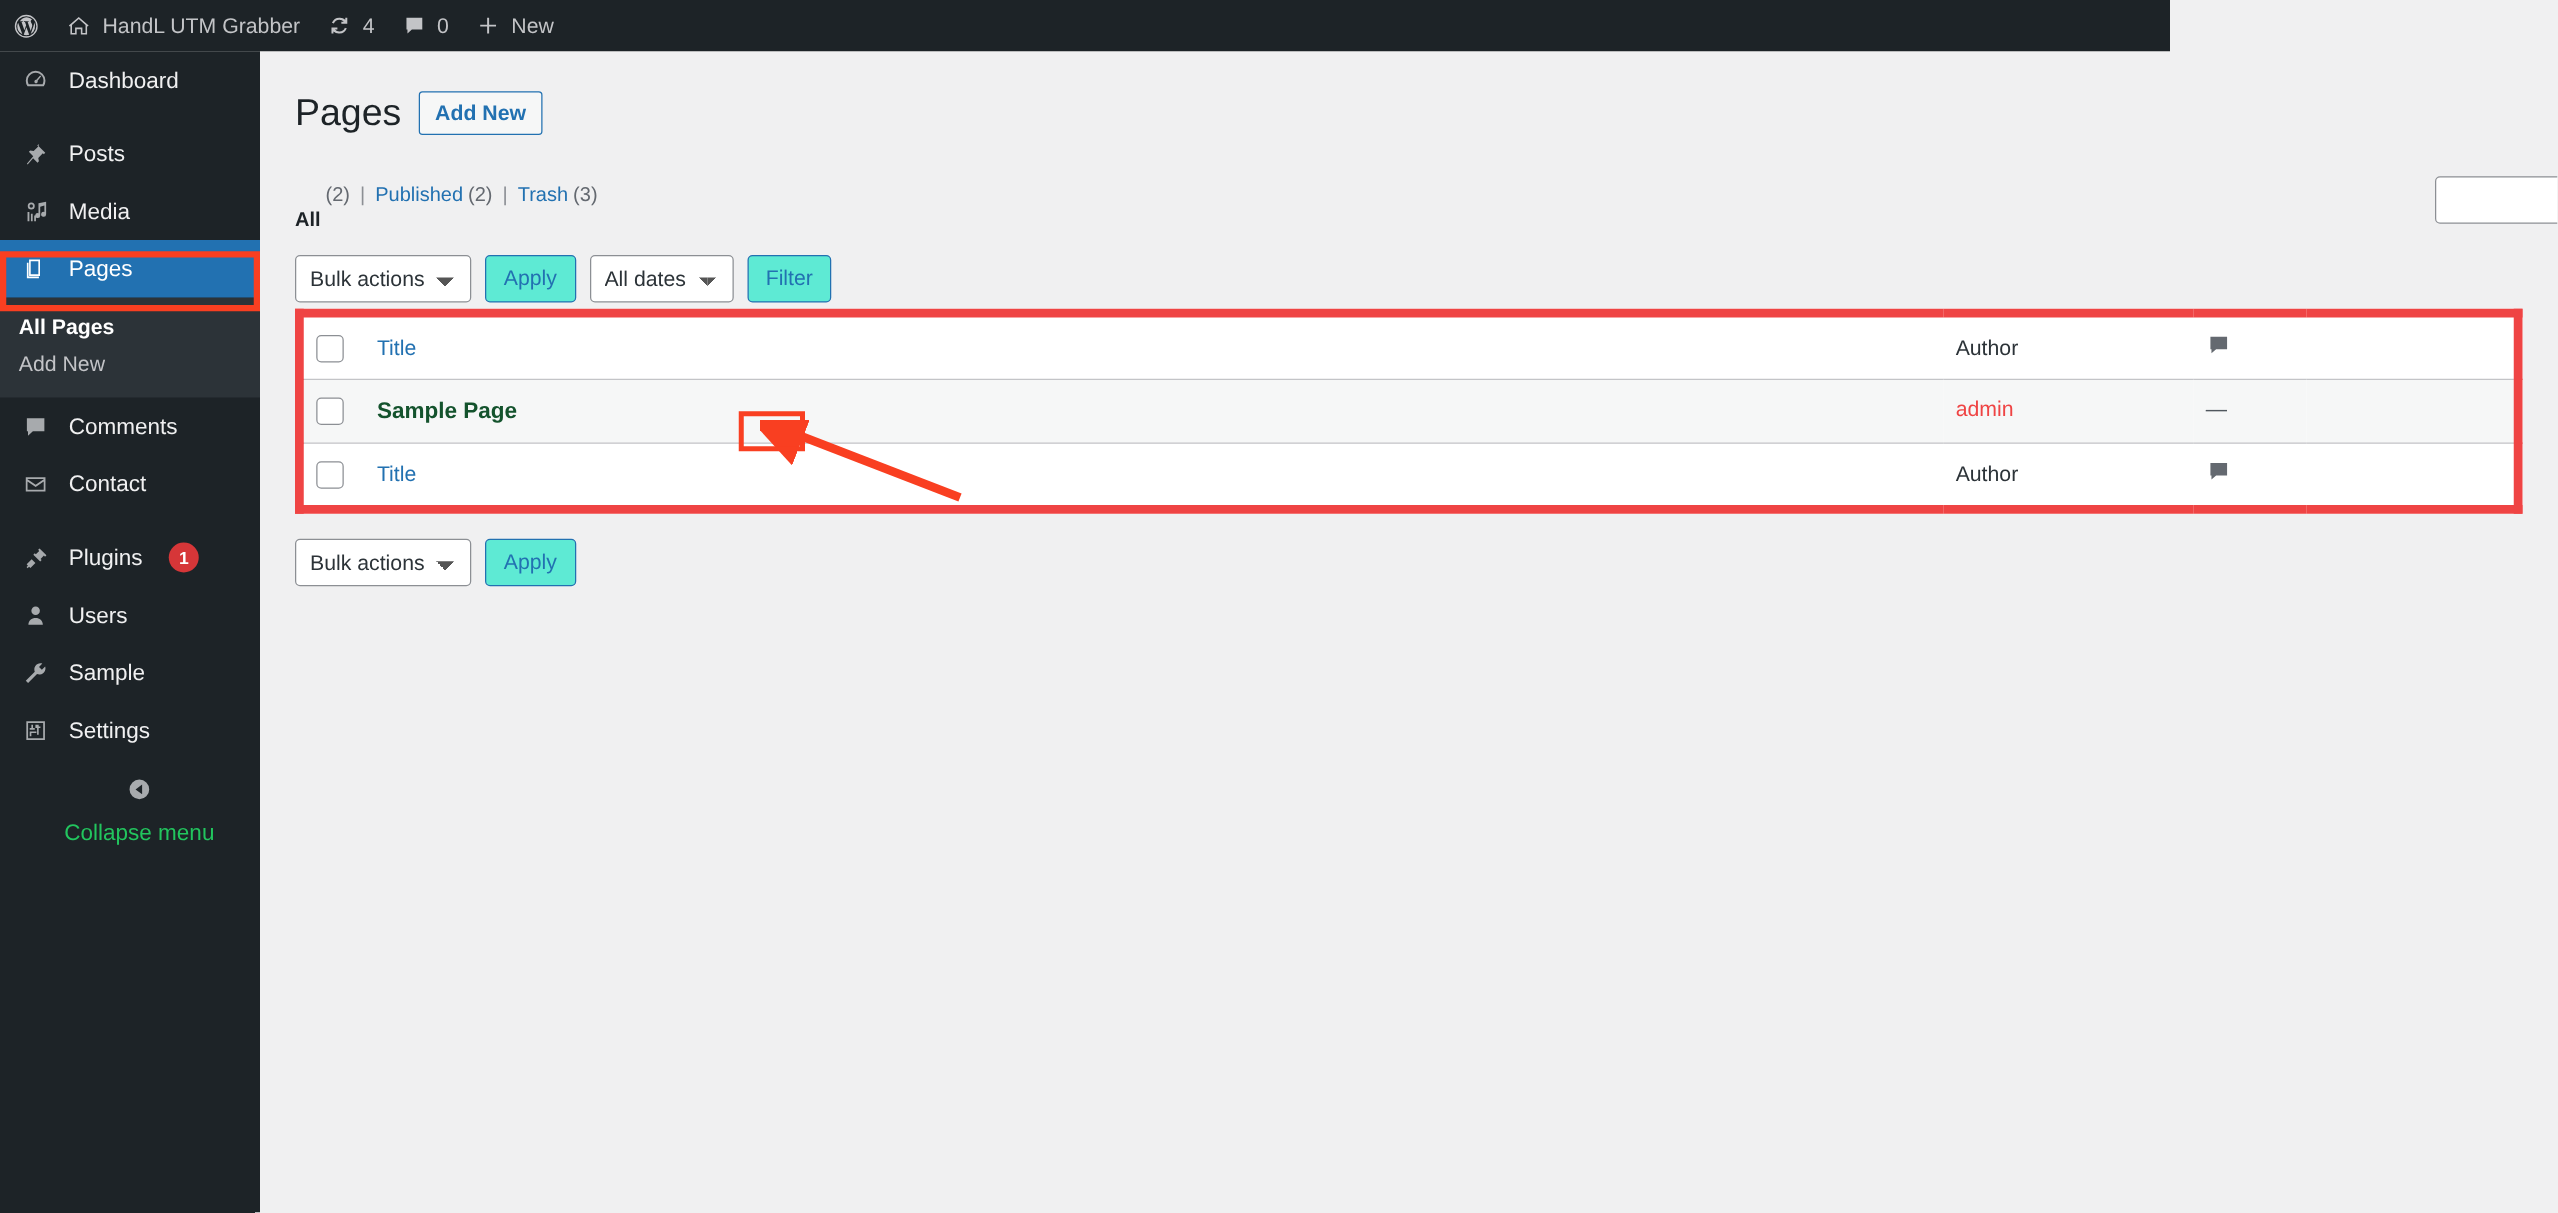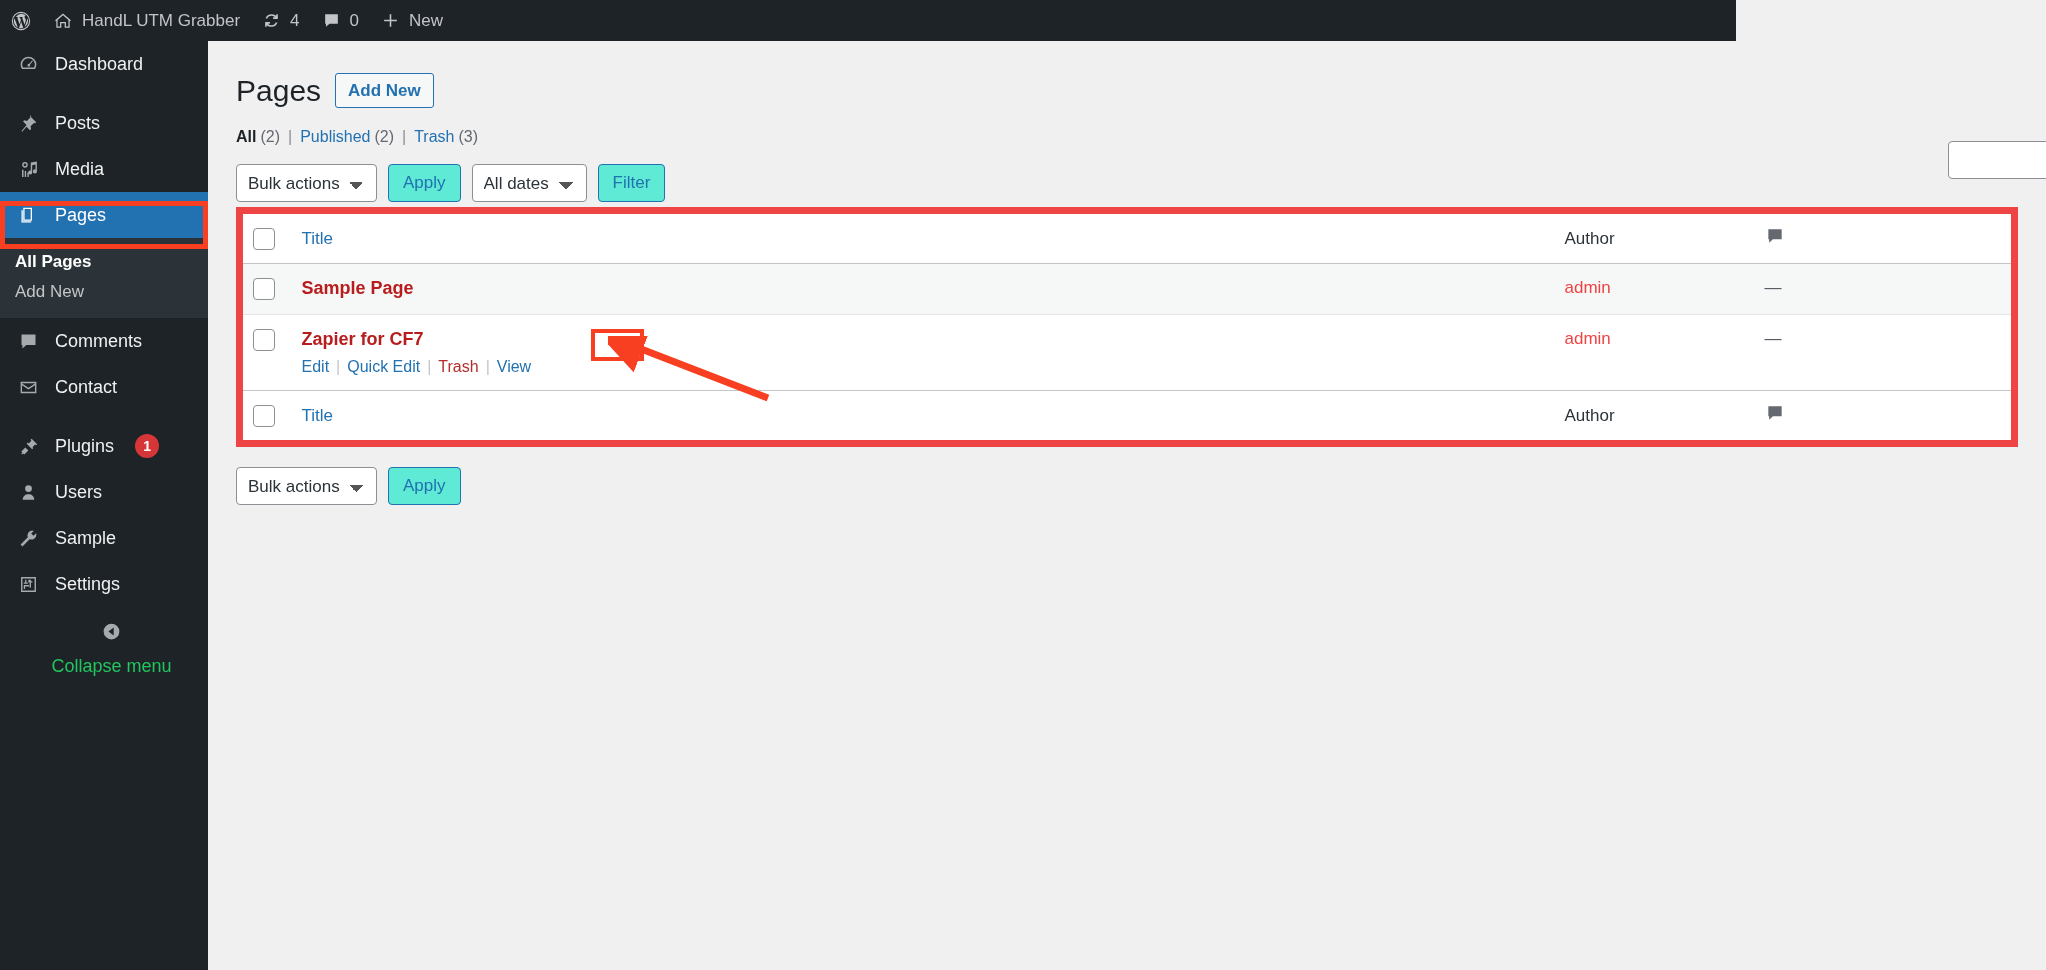--- a/index.html
+++ b/index.html
@@ -97,21 +97,21 @@
     cursor:pointer; line-height:1.4;
   }
 
   ul.subsubsub {
     list-style:none; margin:18px 0 0 0; padding:0;
     font-size:16px; color:#50575e;
     display:flex; align-items:center;
   }
   ul.subsubsub li { display:flex; align-items:center; }
   ul.subsubsub a { color:#2271b1; text-decoration:none; cursor:pointer; }
-  ul.subsubsub .current-link { color:#1d2327; font-weight:600; cursor:pointer; }
+  ul.subsubsub .current-link { color:#1d2327; font-weight:600; cursor:pointer;margin-top:40px; }
   ul.subsubsub .count { color:#646970; margin-left:4px; }
   ul.subsubsub .sep { color:#8c8f94; margin:0 8px; }
 
   .tablenav {
     display:flex; align-items:center; gap:11px;
     margin-top:17px; height:40px;
   }
   .tablenav.bottom { margin-top:19px; }
   select.wp-select {
     appearance:none; -webkit-appearance:none;
@@ -163,21 +163,21 @@
   th.col-comments, td.col-comments { width:90px; }
   th.col-date, td.col-date { width:170px; }
   .sortable-link { color:#2271b1; text-decoration:none; cursor:pointer; }
   table.wp-list-table tbody td {
     padding:14px 10px; vertical-align:top; color:#2c3338;
     border-top:1px solid #e5e5e5;
   }
   table.wp-list-table tbody tr:first-child td { border-top:none; }
   tr.alternate td { background:#f6f7f7; }
   .row-title {
-    color:#b91c1c; font-weight:700; font-size:18px;
+    color:#14532d; font-weight:700; font-size:18px;
     text-decoration:none; cursor:pointer;
   }
   .row-actions {
     margin-top:8px; font-size:16px; color:#787c82;
     display:flex; align-items:center;
   }
   .row-actions a { color:#2271b1; text-decoration:none; cursor:pointer; }
   .row-actions a.trash-link { color:#b32d2e; }
   .row-actions .ra-sep { color:#c3c4c7; margin:0 7px; }
   .author-link { color:#ef4444; text-decoration:none; cursor:pointer; }
@@ -436,44 +436,20 @@
             <a class="row-title">Sample Page</a>
           </td>
           <td class="col-author">
             <a class="author-link">admin</a>
           </td>
           <td class="col-comments">
             <span class="dash">—</span>
           </td>
           <td class="col-date"></td>
         </tr>
-        <tr>
-          <td class="col-cb">
-            <input type="checkbox" class="cb-box" style="">
-          </td>
-          <td class="col-title">
-            <a class="row-title">Zapier for CF7</a>
-            <div class="row-actions">
-              <a>Edit</a>
-              <span class="ra-sep">|</span>
-              <a>Quick Edit</a>
-              <span class="ra-sep">|</span>
-              <a class="trash-link">Trash</a>
-              <span class="ra-sep">|</span>
-              <a>View</a>
-            </div>
-          </td>
-          <td class="col-author">
-            <a class="author-link">admin</a>
-          </td>
-          <td class="col-comments">
-            <span class="dash">—</span>
-          </td>
-          <td class="col-date"></td>
-        </tr>
       </tbody>
       <tfoot>
         <tr>
           <th class="col-cb">
             <input type="checkbox" class="cb-box" style="">
           </th>
           <th class="col-title">
             <a class="sortable-link">Title</a>
           </th>
           <th class="col-author">Author</th>

